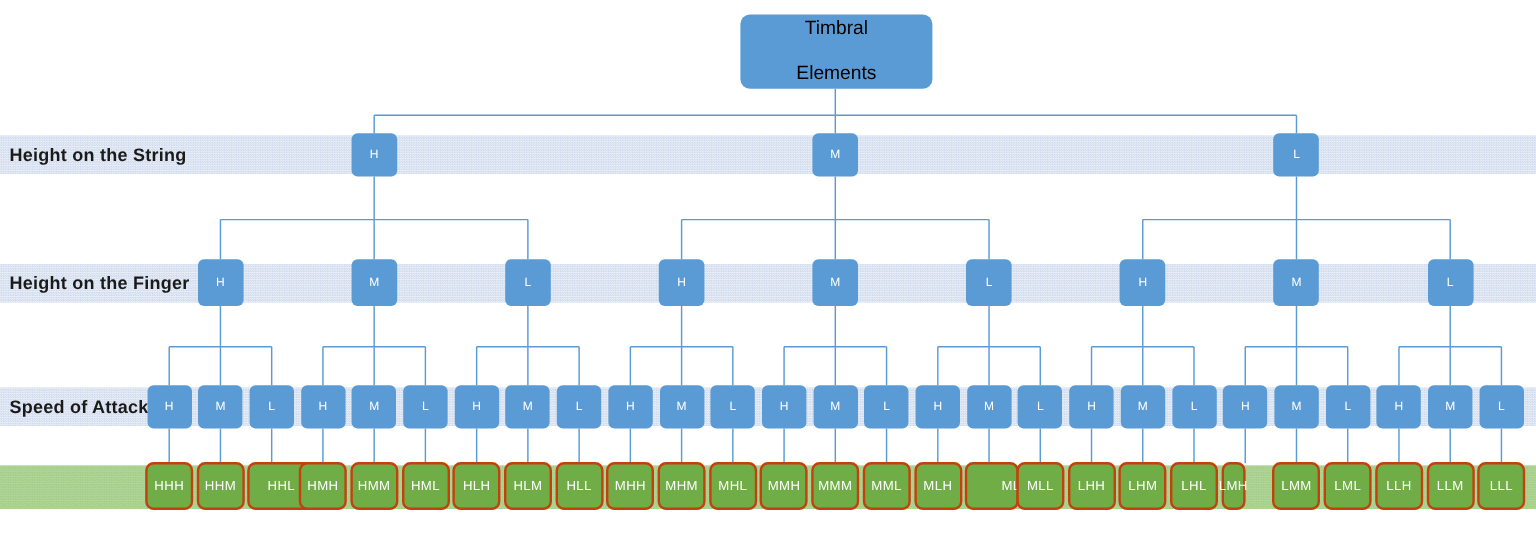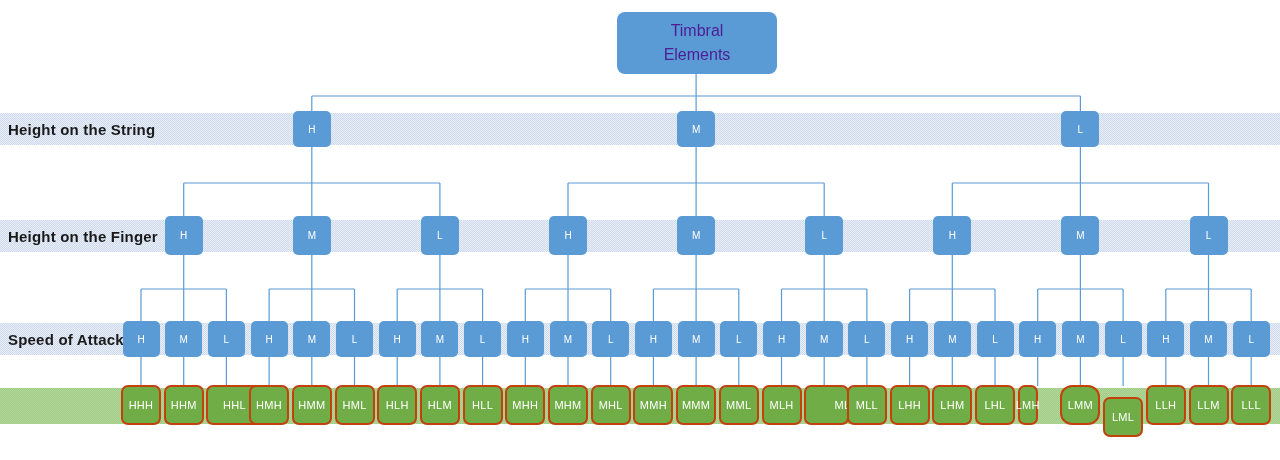--- a/index.html
+++ b/index.html
@@ -19,22 +19,22 @@
     background:#a9d08e;
     background-image:conic-gradient(#a3cc86 25%,#b0d699 0 50%,#a3cc86 0 75%,#b0d699 0);
     background-size:2px 2px;
   }
   .band-label{
     font-weight:bold;font-size:15px;color:#1a1a1a;padding-left:8px;
     white-space:nowrap;letter-spacing:.2px;
   }
   .topbox{
     position:absolute;left:617px;top:12px;width:160px;height:62px;
-    background:#5b9bd5;border-radius:8px;color:#4c1d95;
-    display:flex;flex-direction:column;align-items:center;justify-content:center;
+    background:#5b9bd5;border-radius:8px;color:#000000;
+    display:flex;flex-direction:column;align-items:center;justify-content:space-between;
     font-size:16px;line-height:24px;z-index:3;
   }
   svg.connectors{position:absolute;left:0;top:0;z-index:1;}
   .bluenode{
     position:absolute;background:#5b9bd5;border-radius:5px;color:#ffffff;
     display:flex;align-items:center;justify-content:center;font-size:10px;z-index:2;
   }
   .greennode{
     position:absolute;background:#70ad47;border:2px solid #c2410c;border-radius:7px;
     box-sizing:border-box;color:#ffffff;display:flex;align-items:center;justify-content:center;
@@ -123,18 +123,18 @@
     <div class="greennode" style="left: 633.4px; top: 385px; width: 40px; height: 40px;">MMH</div>
     <div class="greennode" style="left: 676.1px; top: 385px; width: 40px; height: 40px;">MMM</div>
     <div class="greennode" style="left: 718.8px; top: 385px; width: 40px; height: 40px;">MML</div>
     <div class="greennode" style="left: 761.5px; top: 385px; width: 40px; height: 40px;">MLH</div>
     <div class="greennode" style="left: 804.2px; top: 385px; width: 40px; height: 40px; padding-left: 41px;">MLM</div>
     <div class="greennode" style="left: 846.9px; top: 385px; width: 40px; height: 40px;">MLL</div>
     <div class="greennode" style="left: 889.6px; top: 385px; width: 40px; height: 40px;">LHH</div>
     <div class="greennode" style="left: 932.3px; top: 385px; width: 40px; height: 40px;">LHM</div>
     <div class="greennode" style="left: 975px; top: 385px; width: 40px; height: 40px;">LHL</div>
     <div class="greennode" style="left: 1017.7px; top: 385px; width: 20px; height: 40px;">LMH</div>
-    <div class="greennode" style="left: 1060.4px; top: 385px; width: 40px; height: 40px; border-radius: 12px;">LMM</div>
-    <div class="greennode" style="left: 1103.1px; top: 397px; width: 40px; height: 40px;">LML</div>
+    <div class="greennode" style="left: 1060.4px; top: 385px; width: 40px; height: 40px;">LMM</div>
+    <div class="greennode" style="left: 1103.1px; top: 385px; width: 40px; height: 40px;">LML</div>
     <div class="greennode" style="left: 1145.8px; top: 385px; width: 40px; height: 40px;">LLH</div>
     <div class="greennode" style="left: 1188.5px; top: 385px; width: 40px; height: 40px;">LLM</div>
     <div class="greennode" style="left: 1231.2px; top: 385px; width: 40px; height: 40px;">LLL</div>
   </div>
 
 </body></html>

